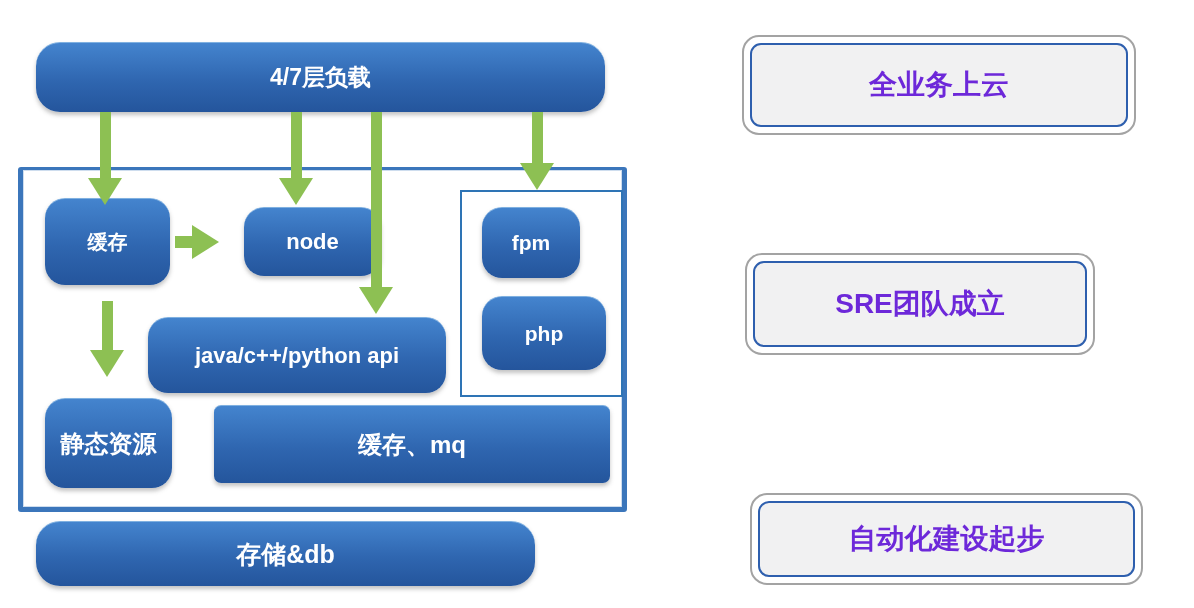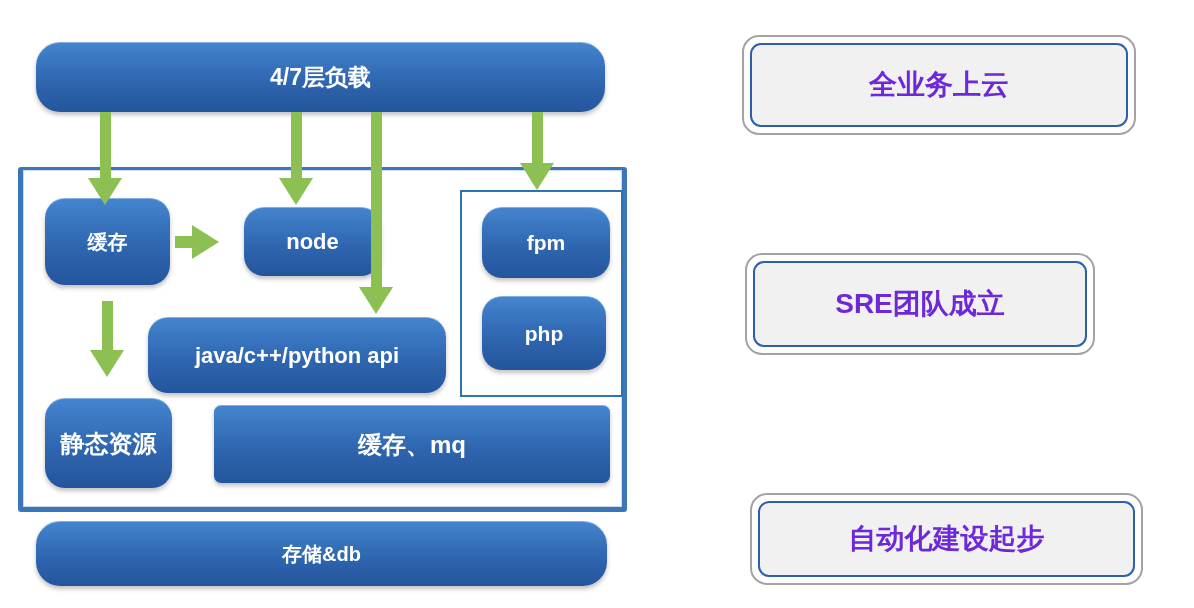--- a/index.html
+++ b/index.html
@@ -29,26 +29,26 @@
     justify-content: center;
     box-shadow: 0 3px 4px rgba(80, 80, 80, 0.35);
     text-align: center;
     white-space: nowrap;
   }
   .bbox.big-radius { border-radius: 24px; }
 
   #box-load    { left: 36px;  top: 42px;  width: 569px; height: 70px;  font-size: 23px; }
   #box-cache   { left: 45px;  top: 198px; width: 125px; height: 87px;  font-size: 20px; }
   #box-node    { left: 224px; top: 207px; width: 137px; height: 69px;  font-size: 22px; margin-left: 20px; }
-  #box-fpm     { left: 482px; top: 207px; width: 128px; height: 71px;  font-size: 21px; }
+  #box-fpm     { left: 482px; top: 207px; width: 98px; height: 71px;  font-size: 21px; }
   #box-php     { left: 482px; top: 296px; width: 124px; height: 74px;  font-size: 21px; }
   #box-api     { left: 148px; top: 317px; width: 298px; height: 76px;  font-size: 22px; }
   #box-static  { left: 45px;  top: 398px; width: 127px; height: 90px;  font-size: 24px; }
   #box-cachemq { left: 214px; top: 405px; width: 396px; height: 78px;  font-size: 24px; border-radius: 7px; }
-  #box-storage { left: 36px;  top: 521px; width: 571px; height: 65px;  font-size: 20px; }
+  #box-storage { left: 36px;  top: 521px; width: 499px; height: 65px;  font-size: 25px; }
 
   
   .sketch-container {
     position: absolute;
     left: 18px; top: 167px;
     width: 609px; height: 345px;
     border: 5px solid #3b76bb;
     border-top-width: 3px;
     border-radius: 3px;
     box-shadow: inset 0 0 0 1px rgba(59, 118, 187, 0.25);

